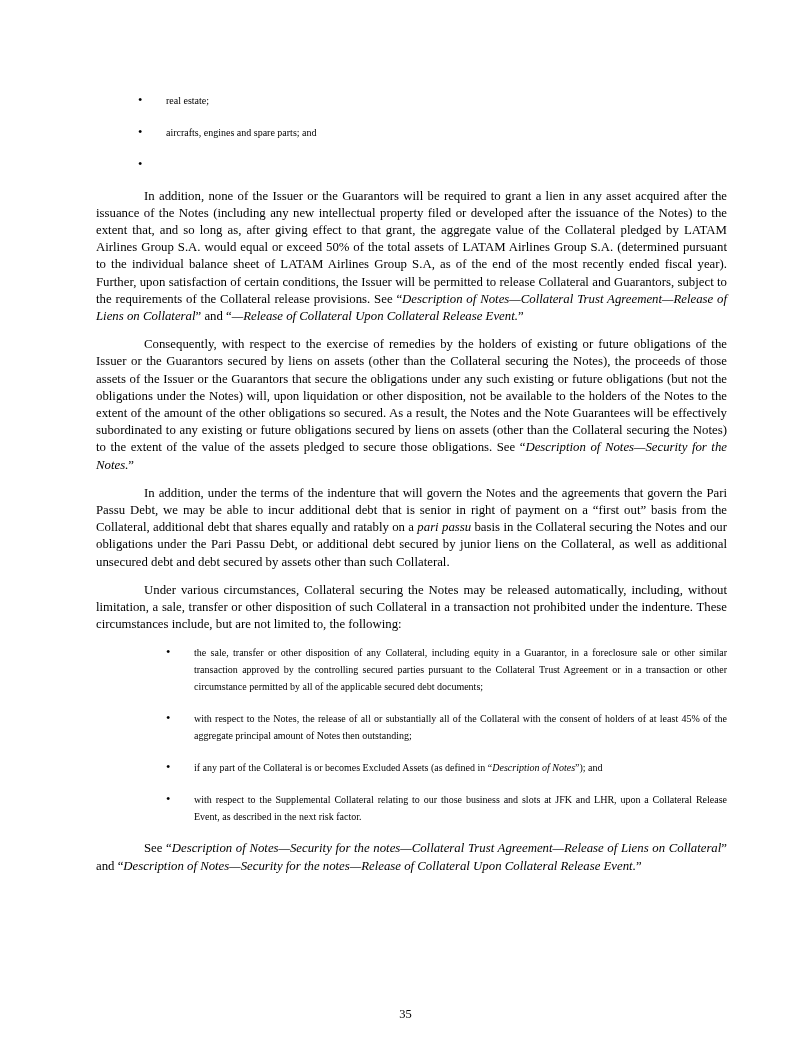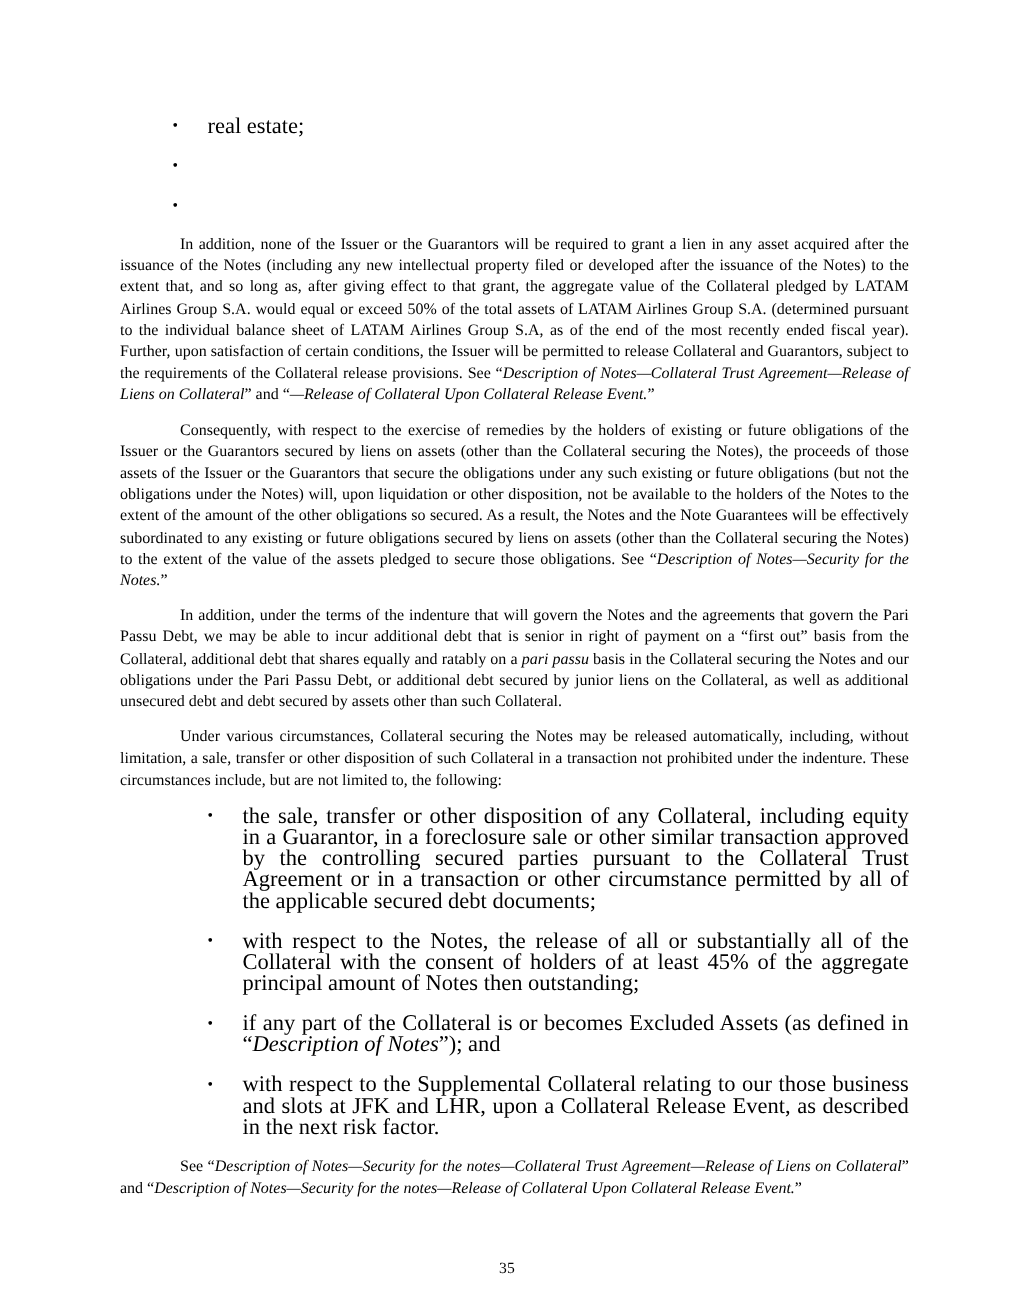--- a/index.html
+++ b/index.html
@@ -35,21 +35,21 @@
   .bullet-item .dot {
     flex: 0 0 auto;
     width: 28px;
     text-align: left;
     padding-left: 42px;
     font-size: 12.5px;
     line-height: 16.5px;
   }
   .bullet-item .btext {
     flex: 1 1 auto;
-    font-size: 18px;
+    font-size: 10px;
     line-height: 17px;
     text-align: justify;
     padding-right: 0px;
   }
   .lvl2 .dot { padding-left: 70px; }
   .lvl2 .btext { padding-right: 0px; }
 
   p.para {
     margin: 0 0 11px 0;
     font-size: 12.8px;
@@ -83,20 +83,21 @@
 
 <div class="page">
 
   <ul class="bullet-list list-block" id="top-bullets">
       <li class="bullet-item">
         <span class="dot">•</span>
         <span class="btext"><span>real estate;</span></span>
       </li>
       <li class="bullet-item">
         <span class="dot">•</span>
+        <span class="btext"><span>aircrafts, engines and spare parts; and</span></span>
       </li>
       <li class="bullet-item">
         <span class="dot">•</span>
       </li>
     </ul>
 
   <div id="main-paragraphs">
       <p class="para"><span>In addition, none of the Issuer or the Guarantors will be required to grant a lien in any asset acquired after the issuance of the Notes (including any new intellectual property filed or developed after the issuance of the Notes) to the extent that, and so long as, after giving effect to that grant, the aggregate value of the Collateral pledged by LATAM Airlines Group S.A. would equal or exceed 50% of the total assets of LATAM Airlines Group S.A. (determined pursuant to the individual balance sheet of LATAM Airlines Group S.A, as of the end of the most recently ended fiscal year). Further, upon satisfaction of certain conditions, the Issuer will be permitted to release Collateral and Guarantors, subject to the requirements of the Collateral release provisions. See “</span><span class="ital">Description of Notes—Collateral Trust Agreement—Release of Liens on Collateral</span><span>” and “</span><span class="ital">—Release of Collateral Upon Collateral Release Event.</span><span>”</span></p>
       <p class="para"><span>Consequently, with respect to the exercise of remedies by the holders of existing or future obligations of the Issuer or the Guarantors secured by liens on assets (other than the Collateral securing the Notes), the proceeds of those assets of the Issuer or the Guarantors that secure the obligations under any such existing or future obligations (but not the obligations under the Notes) will, upon liquidation or other disposition, not be available to the holders of the Notes to the extent of the amount of the other obligations so secured. As a result, the Notes and the Note Guarantees will be effectively subordinated to any existing or future obligations secured by liens on assets (other than the Collateral securing the Notes) to the extent of the value of the assets pledged to secure those obligations. See “</span><span class="ital">Description of Notes—Security for the Notes.</span><span>”</span></p>
       <p class="para"><span>In addition, under the terms of the indenture that will govern the Notes and the agreements that govern the Pari Passu Debt, we may be able to incur additional debt that is senior in right of payment on a “first out” basis from the Collateral, additional debt that shares equally and ratably on a </span><span class="ital">pari passu</span><span> basis in the Collateral securing the Notes and our obligations under the Pari Passu Debt, or additional debt secured by junior liens on the Collateral, as well as additional unsecured debt and debt secured by assets other than such Collateral.</span></p>

